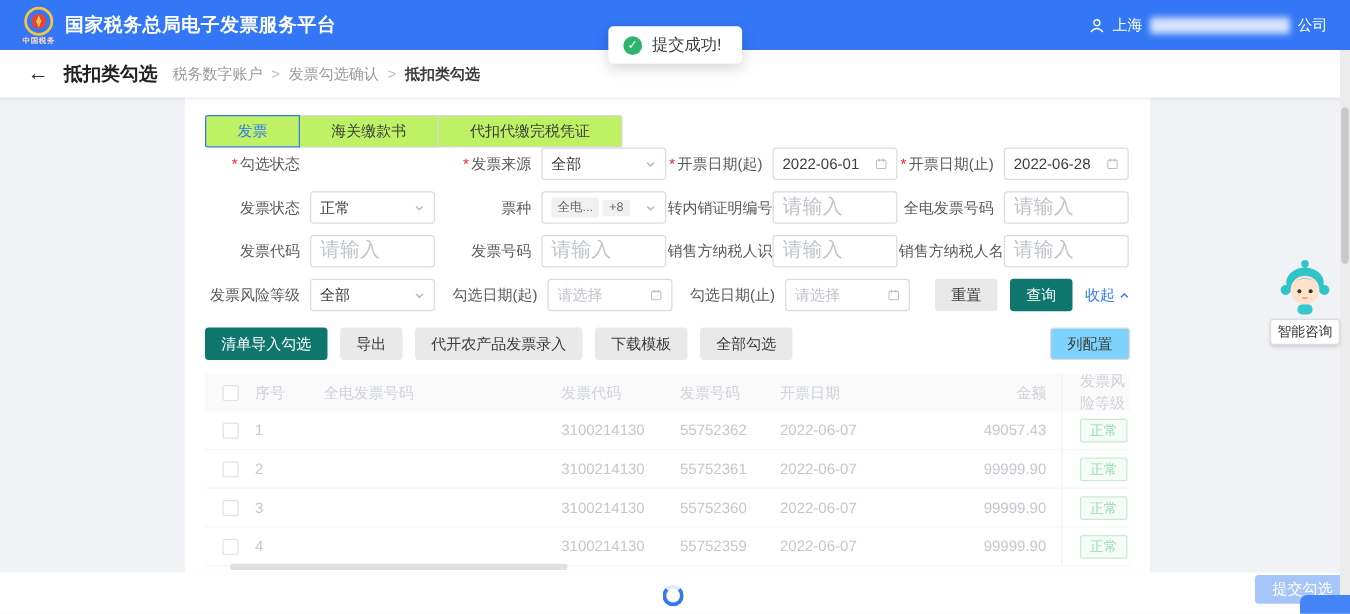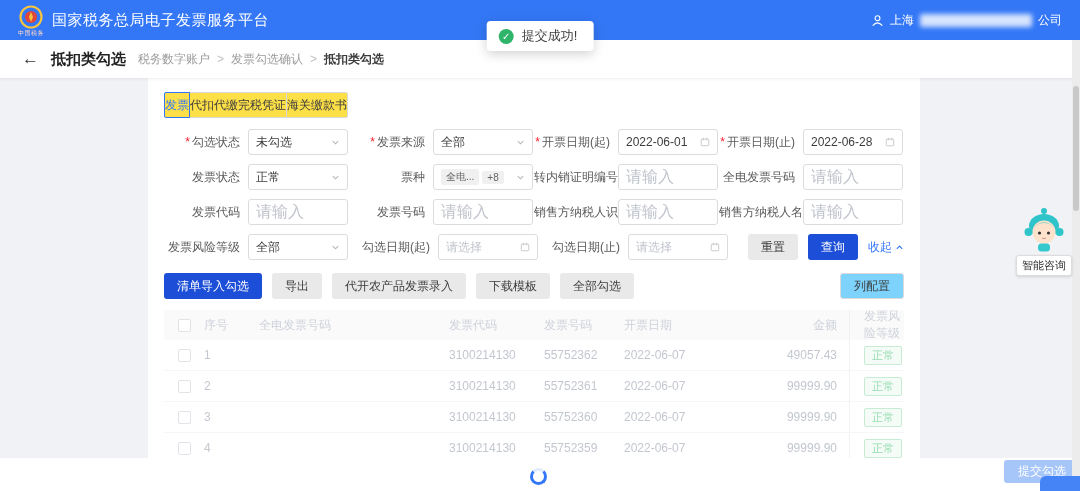--- a/index.html
+++ b/index.html
@@ -2,21 +2,21 @@
 <html><head>
 <meta charset="utf-8">
 <style>
   * { margin:0; padding:0; box-sizing:border-box; }
   html,body { width:1080px; height:491px; overflow:hidden; }
   body { position:relative; background:#f0f2f6; font-family:"Liberation Sans", sans-serif; }
 
   
   .topbar { position:absolute; top:0; left:0; right:0; height:40px; background:#3377f6;
             display:flex; align-items:center; justify-content:space-between; padding:0 18px; z-index:3; }
-  .brand { display:flex; align-items:center; gap:8px; color:#fff; font-size:15px; font-weight:normal; letter-spacing:.5px; }
+  .brand { display:flex; align-items:center; gap:8px; color:#fff; font-size:15px; font-weight:bold; letter-spacing:.5px; }
   .logo-wrap { display:flex; flex-direction:column; align-items:center; line-height:1; }
   .logo-cn { font-size:6px; color:#ffd9c4; margin-top:1px; }
   .userbox { display:flex; align-items:center; gap:6px; color:#fff; font-size:12px; }
   .blur-block { display:inline-block; width:112px; height:13px; background:rgba(255,255,255,.8);
                 filter:blur(2.5px); border-radius:2px; vertical-align:middle; }
 
   
   .toast { position:absolute; top:21px; left:50%; transform:translateX(-50%); background:#fff;
            border-radius:4px; box-shadow:0 3px 12px rgba(0,0,0,.18); padding:6px 16px 6px 12px;
            display:flex; align-items:center; gap:8px; font-size:13px; color:#3c3c3c; z-index:60; }
@@ -31,48 +31,48 @@
   .crumbs { display:flex; gap:7px; font-size:12px; color:#9a9a9a; align-items:center; }
   .crumb-current { color:#3c3c3c; font-weight:bold; }
   .crumb-sep { color:#c0c0c0; }
 
   
   .card { position:absolute; left:148px; top:78px; width:772px; height:380px; background:#fff;
           padding:14px 16px 0; z-index:1; }
 
   
   .tabs { display:flex; }
-  .tab { height:26px; line-height:24px; padding:0 0; font-size:12px; color:#3c3c3c;
-         border:1px solid #d9d9d9; background:#fde047; cursor:pointer; }
+  .tab { height:26px; line-height:24px; padding:0 25px; font-size:12px; color:#3c3c3c;
+         border:1px solid #d9d9d9; background:#bef264; cursor:pointer; }
   .tab + .tab { margin-left:-1px; }
   .tab:first-child { border-radius:2px 0 0 2px; }
   .tab:last-child { border-radius:0 2px 2px 0; }
   .tab.active { color:#3377f6; border-color:#3377f6; position:relative; z-index:2; }
 
   
-  .filter-grid { margin-top:11px; display:flex; flex-direction:column; gap:9px; }
+  .filter-grid { display:flex; flex-direction:column; gap:9px; }
   .filter-row { display:flex; }
   .field { width:190px; display:flex; align-items:center; }
   .field-label { width:84px; text-align:right; font-size:12px; color:#5a5a5a; padding-right:8px;
                  white-space:nowrap; overflow:hidden; }
   .star { color:#f5222d; margin-right:2px; }
   .control { width:100px; height:26px; border:1px solid #dcdcdc; border-radius:3px; background:#fff;
              display:flex; align-items:center; padding:0 7px; font-size:12px; color:#3c3c3c; gap:3px; cursor:pointer; }
   .control .val { flex:1; overflow:hidden; white-space:nowrap; }
   .control input { border:none; outline:none; width:100%; font-size:16px; color:#3c3c3c;
                    font-family:"Liberation Sans", sans-serif; background:transparent; }
   .control input::placeholder { color:#c0c4cc; }
   .mini-tag { background:#f0f0f0; border-radius:2px; padding:1px 5px; font-size:10px; color:#666; }
   .icon-svg { flex:none; }
 
   .actions-cell { flex:1; display:flex; justify-content:flex-end; align-items:center; gap:10px; }
   .btn { height:26px; padding:0 13px; border:none; border-radius:3px; font-size:12px; cursor:pointer;
          font-family:"Liberation Sans", sans-serif; }
   .btn-gray { background:#e9e9e9; color:#3c3c3c; }
-  .btn-primary { background:#1d4ed8; color:#fff; }
+  .btn-primary { background:#0f766e; color:#fff; }
   .btn-outline { background:#7dd3fc; border:1px solid #d9d9d9; color:#3c3c3c; }
   .link-collapse { display:flex; align-items:center; gap:3px; color:#3377f6; font-size:12px; cursor:pointer; }
 
   
   .toolbar { margin-top:13px; display:flex; align-items:center; gap:10px; }
   .toolbar-spacer { flex:1; }
 
   
   .tbl { margin-top:11px; position:relative; }
   .t-head { display:flex; align-items:center; height:30px; background:#fafafa; font-size:12px; color:#ced2da; }
@@ -156,35 +156,29 @@
     <span>发票勾选确认</span>
     <span class="crumb-sep">&gt;</span>
     <span class="crumb-current">抵扣类勾选</span>
   </span>
 </div>
 
 <div class="card">
 
   <div class="tabs">
     <div class="tab active">发票</div>
+    <div class="tab">海关缴款书</div>
     <div class="tab">代扣代缴完税凭证</div>
-    <div class="tab">海关缴款书</div>
   </div>
 
   <div class="filter-grid">
 
     <div class="filter-row">
       <div class="field">
         <span class="field-label"><span class="star">*</span><span>勾选状态</span></span>
-        <div class="control">
-          <span class="val">未勾选</span>
-          <svg class="icon-svg" width="9" height="9" viewBox="0 0 10 10">
-              <path d="M2 3.5 L5 6.5 L8 3.5" fill="none" stroke="#b6b6b6" stroke-width="1.2"></path>
-            </svg>
-        </div>
       </div>
       <div class="field">
         <span class="field-label"><span class="star">*</span><span>发票来源</span></span>
         <div class="control">
           <span class="val">全部</span>
           <svg class="icon-svg" width="9" height="9" viewBox="0 0 10 10">
               <path d="M2 3.5 L5 6.5 L8 3.5" fill="none" stroke="#b6b6b6" stroke-width="1.2"></path>
             </svg>
         </div>
       </div>

